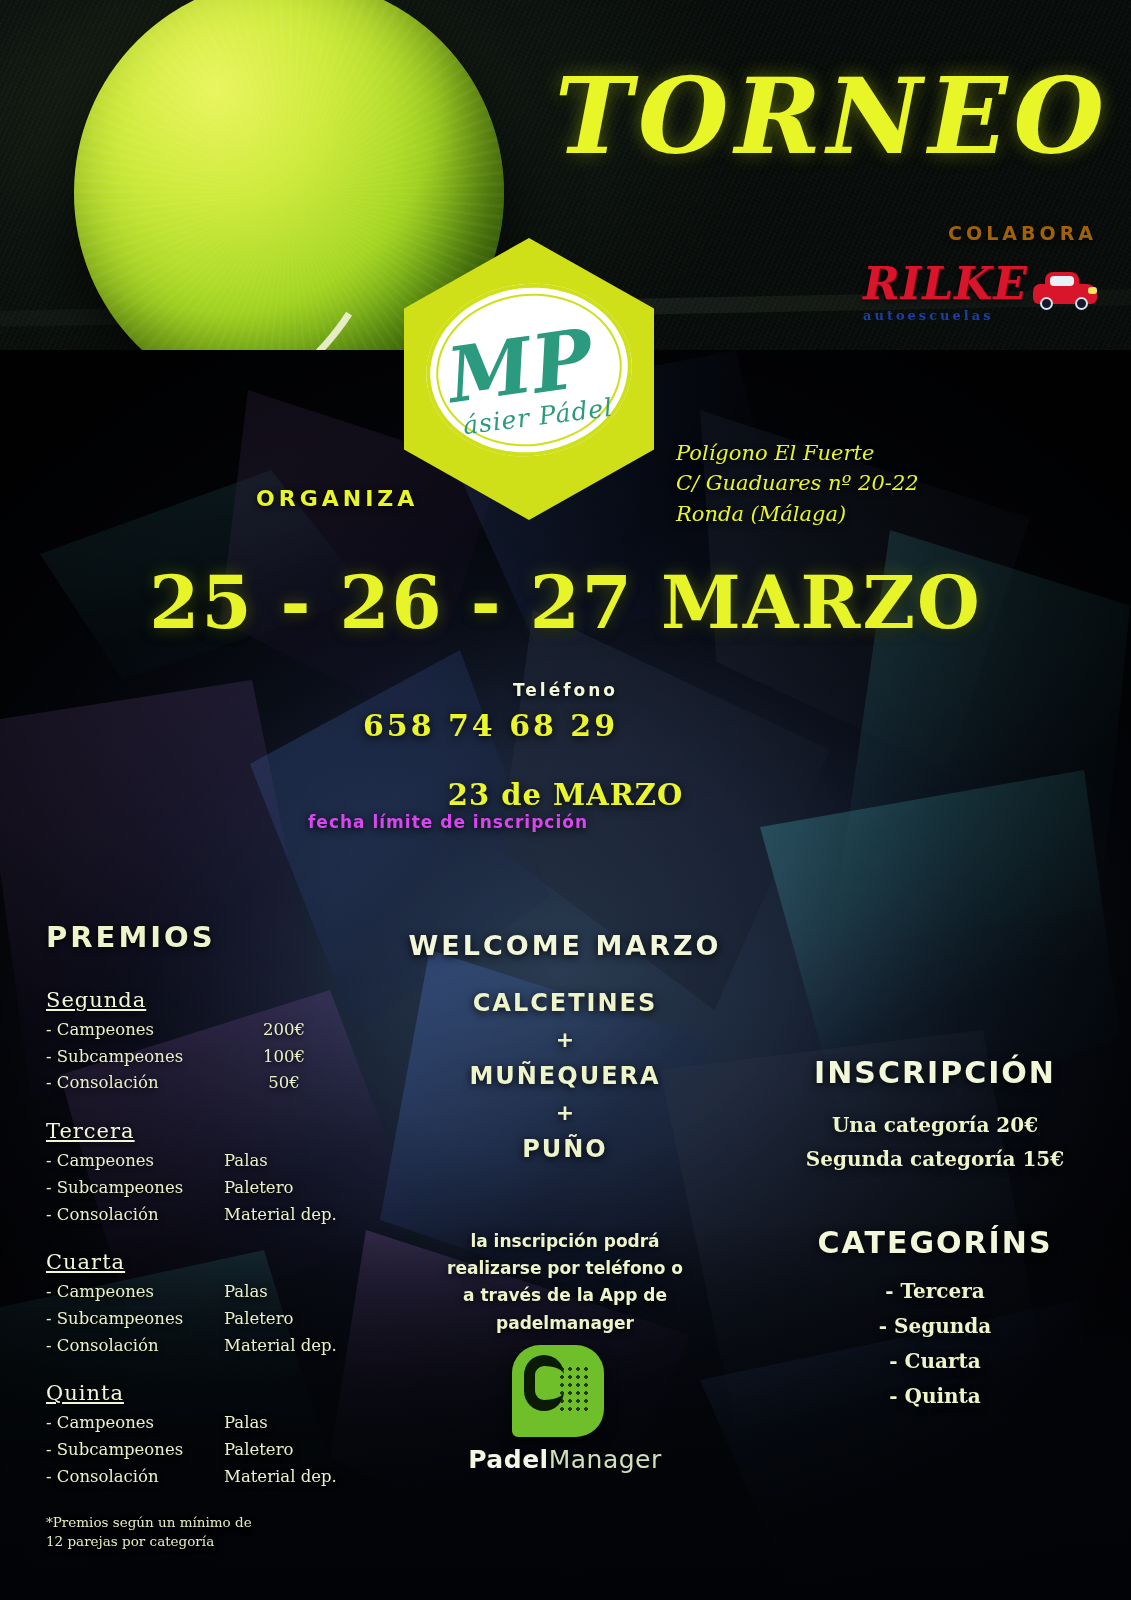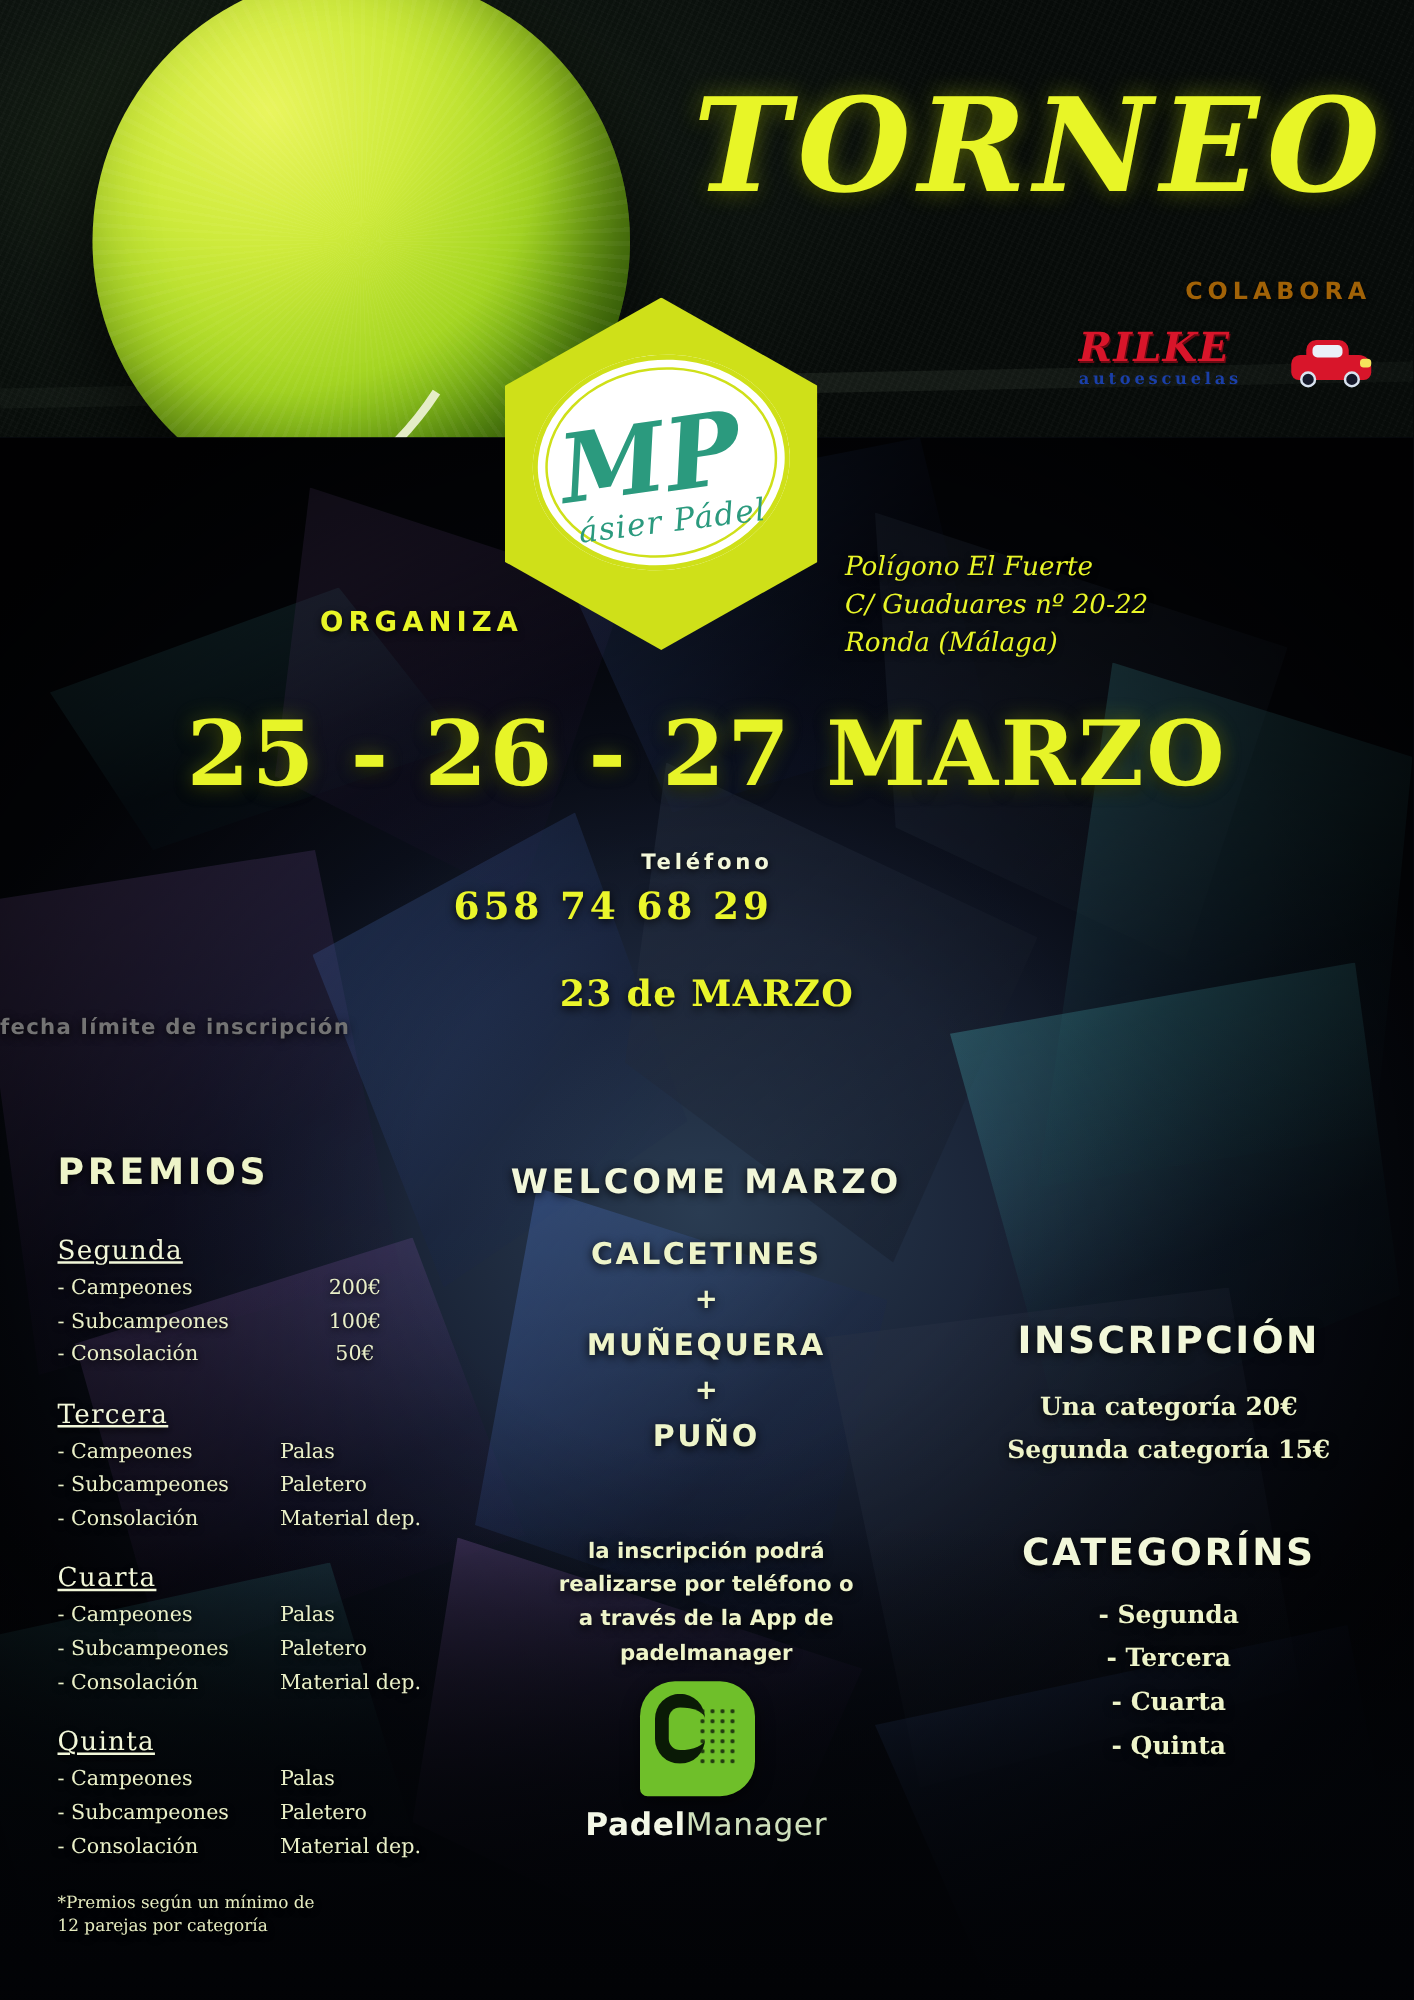--- a/index.html
+++ b/index.html
@@ -106,21 +106,21 @@
     font-weight: 700; font-size: 19px; letter-spacing: 4px;
     color: #a16207;
     text-shadow: 0 2px 6px rgba(0,0,0,.8);
   }
   
   .rilke {
     position: absolute; right: 28px; top: 262px; width: 240px; height: 66px;
   }
   .rilke-name {
     font-family: "DejaVu Serif", serif; font-weight: 700; font-style: italic;
-    font-size: 32px; letter-spacing: 1px; color: #d8152a;
+    font-size: 44px; letter-spacing: 1px; color: #d8152a;
     text-shadow: 1px 1px 0 #6b0a13, 0 2px 6px rgba(0,0,0,.7);
     line-height: 1;
   }
   .rilke-sub {
     font-family: "DejaVu Serif", serif; font-weight: 700;
     font-size: 13px; letter-spacing: 3px; color: #1a3fa8;
     margin-top: 2px;
   }
   .rilke-car {
     position: absolute; right: 2px; top: 6px; width: 72px; height: 44px;
@@ -200,23 +200,23 @@
     font-size: 30px; letter-spacing: 3px; color: #eaf52b;
     text-shadow: 0 2px 8px rgba(0,0,0,.9);
   }
   .deadline-date {
     position: absolute; left: 0; top: 778px; width: 1131px; text-align: center;
     font-family: "DejaVu Serif", serif; font-weight: 700;
     font-size: 29px; letter-spacing: 1px; color: #eaf52b;
     text-shadow: 0 2px 8px rgba(0,0,0,.9);
   }
   .deadline-label {
-    position: absolute; left: 0; top: 812px; width: 896px; text-align: left;
-    font-family: "DejaVu Sans", sans-serif; font-weight: 700;
-    font-size: 17px; letter-spacing: 1px; color: #737373;
+    position: absolute; left: 0; top: 812px; width: 896px; text-align: center;
+    font-family: "DejaVu Sans", sans-serif; font-weight: 700;
+    font-size: 17px; letter-spacing: 1px; color: #d946ef;
     text-shadow: 0 2px 8px rgba(0,0,0,.9);
   }
 
   
   .premios {
     position: absolute; left: 46px; top: 920px; width: 330px;
     color: #eef4c9;
   }
   .premios-title {
     font-family: "DejaVu Sans", sans-serif; font-weight: 700;
@@ -495,19 +495,19 @@
   </div>
 
   <div class="inscripcion">
     <div class="insc-title">INSCRIPCIÓN</div>
     <div class="insc-line">Una categoría 20€</div>
     <div class="insc-line">Segunda categoría 15€</div>
   </div>
 
   <div class="categorias">
     <div class="cats-title">CATEGORÍNS</div>
+    <div class="cats-item">- Tercera</div>
     <div class="cats-item">- Segunda</div>
-    <div class="cats-item">- Tercera</div>
     <div class="cats-item">- Cuarta</div>
     <div class="cats-item">- Quinta</div>
   </div>
 
 </div>
 
 </body></html>

